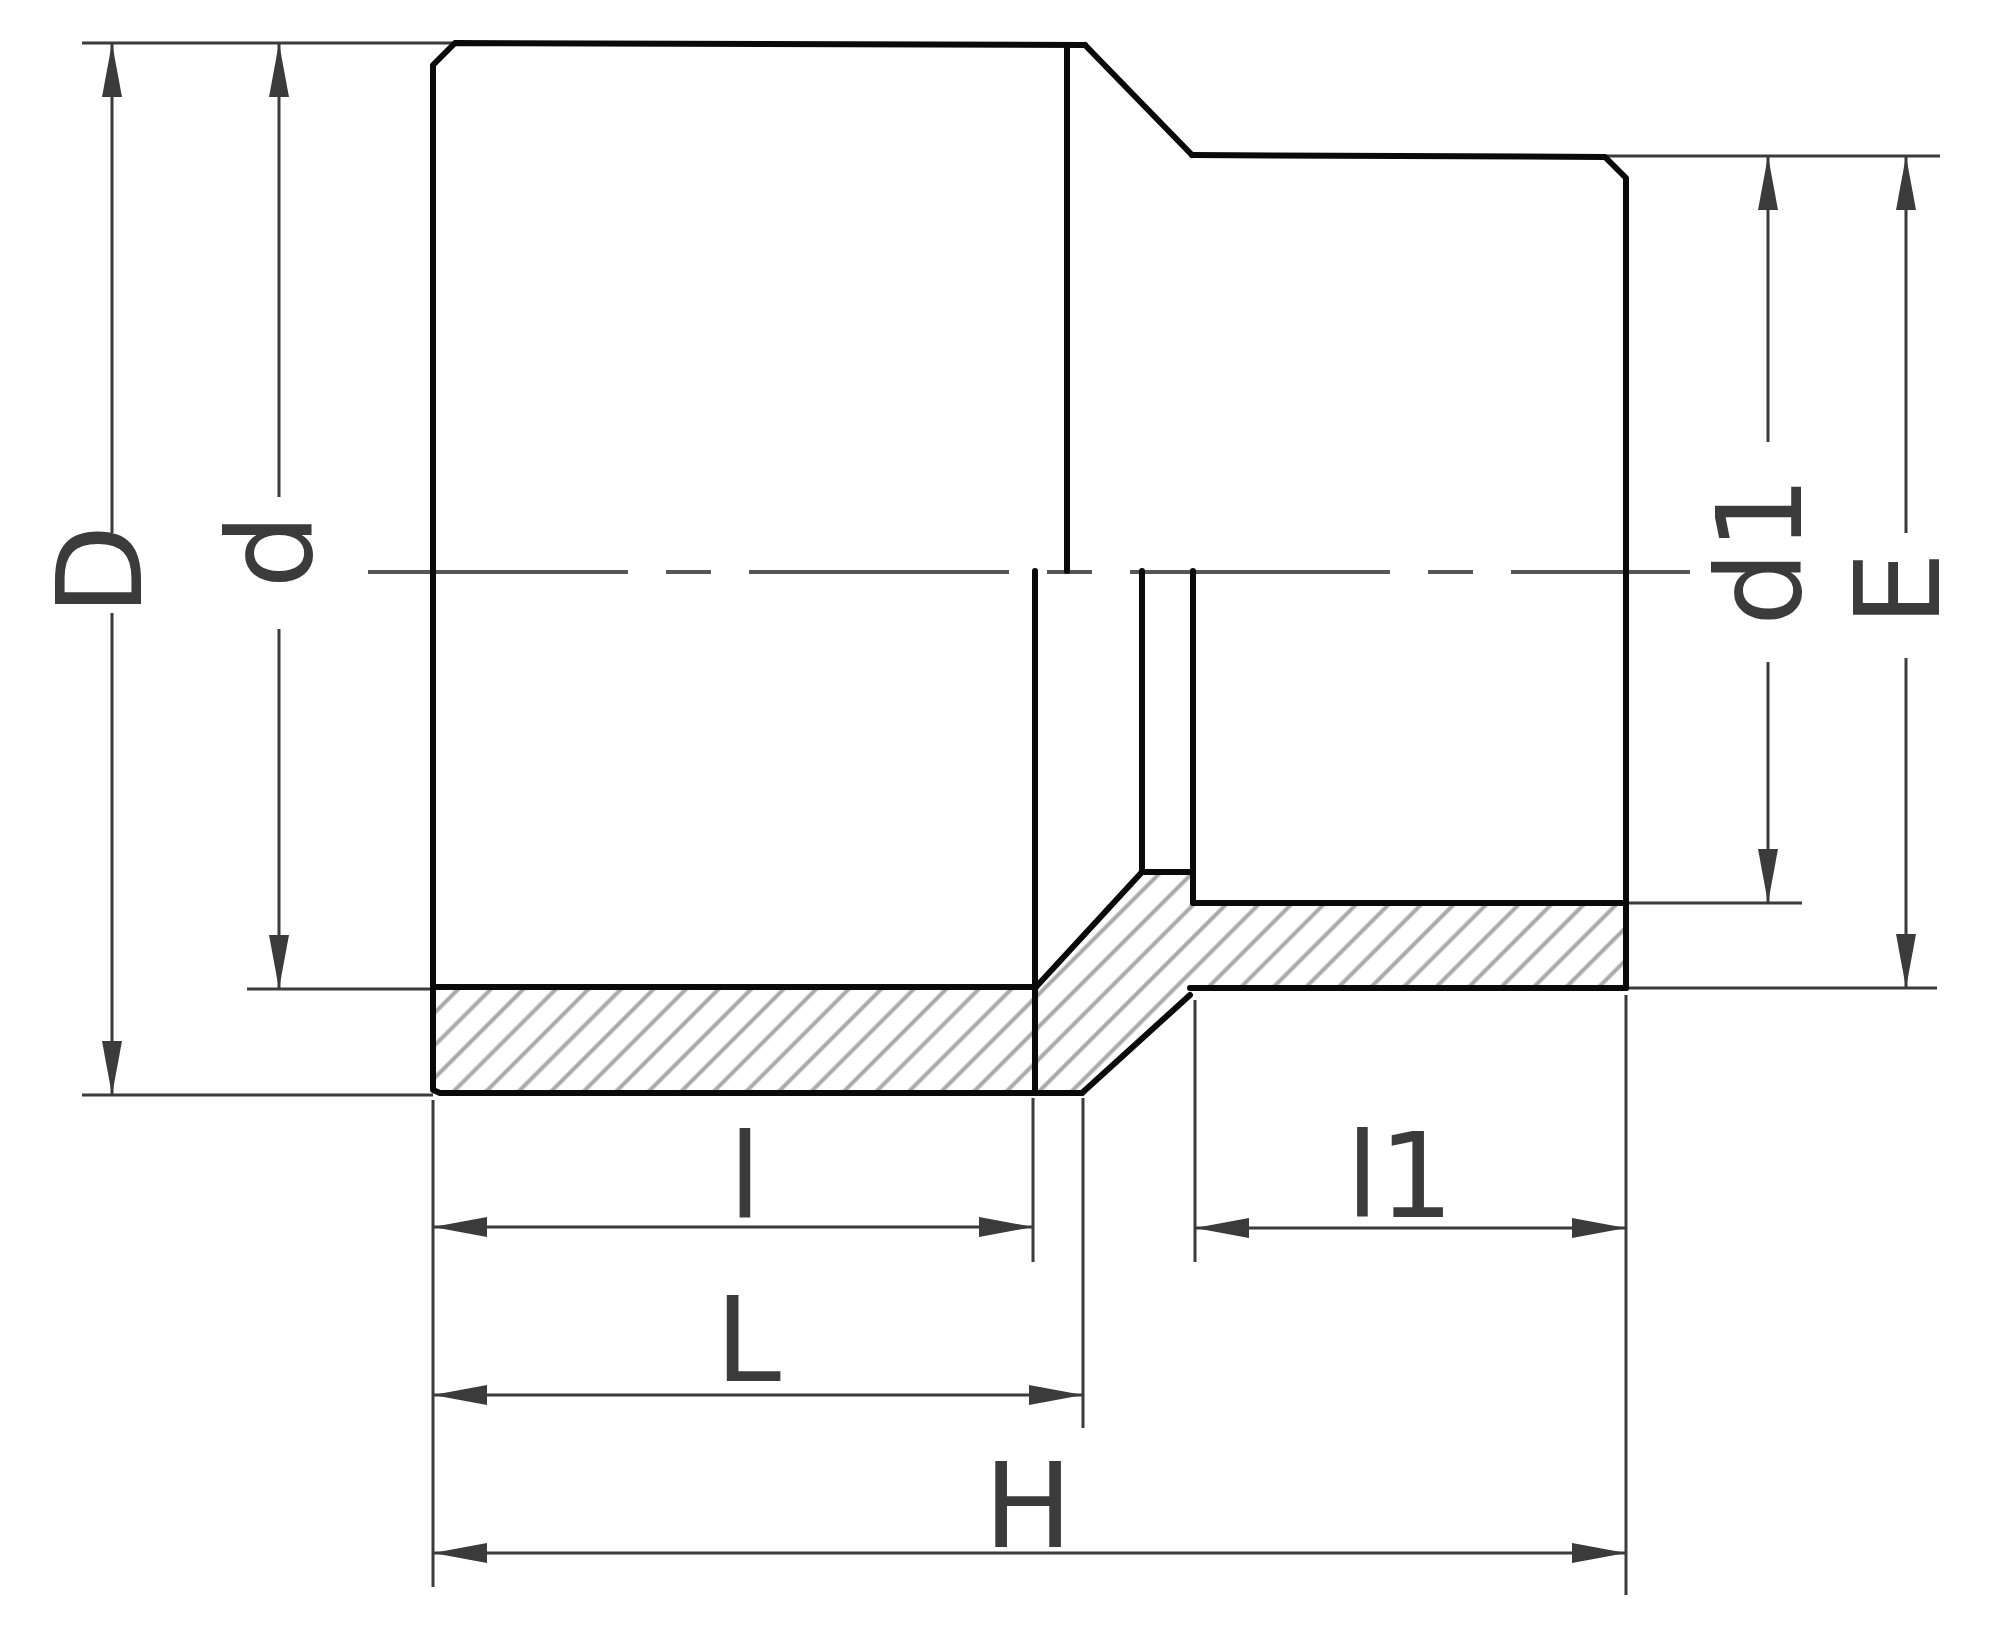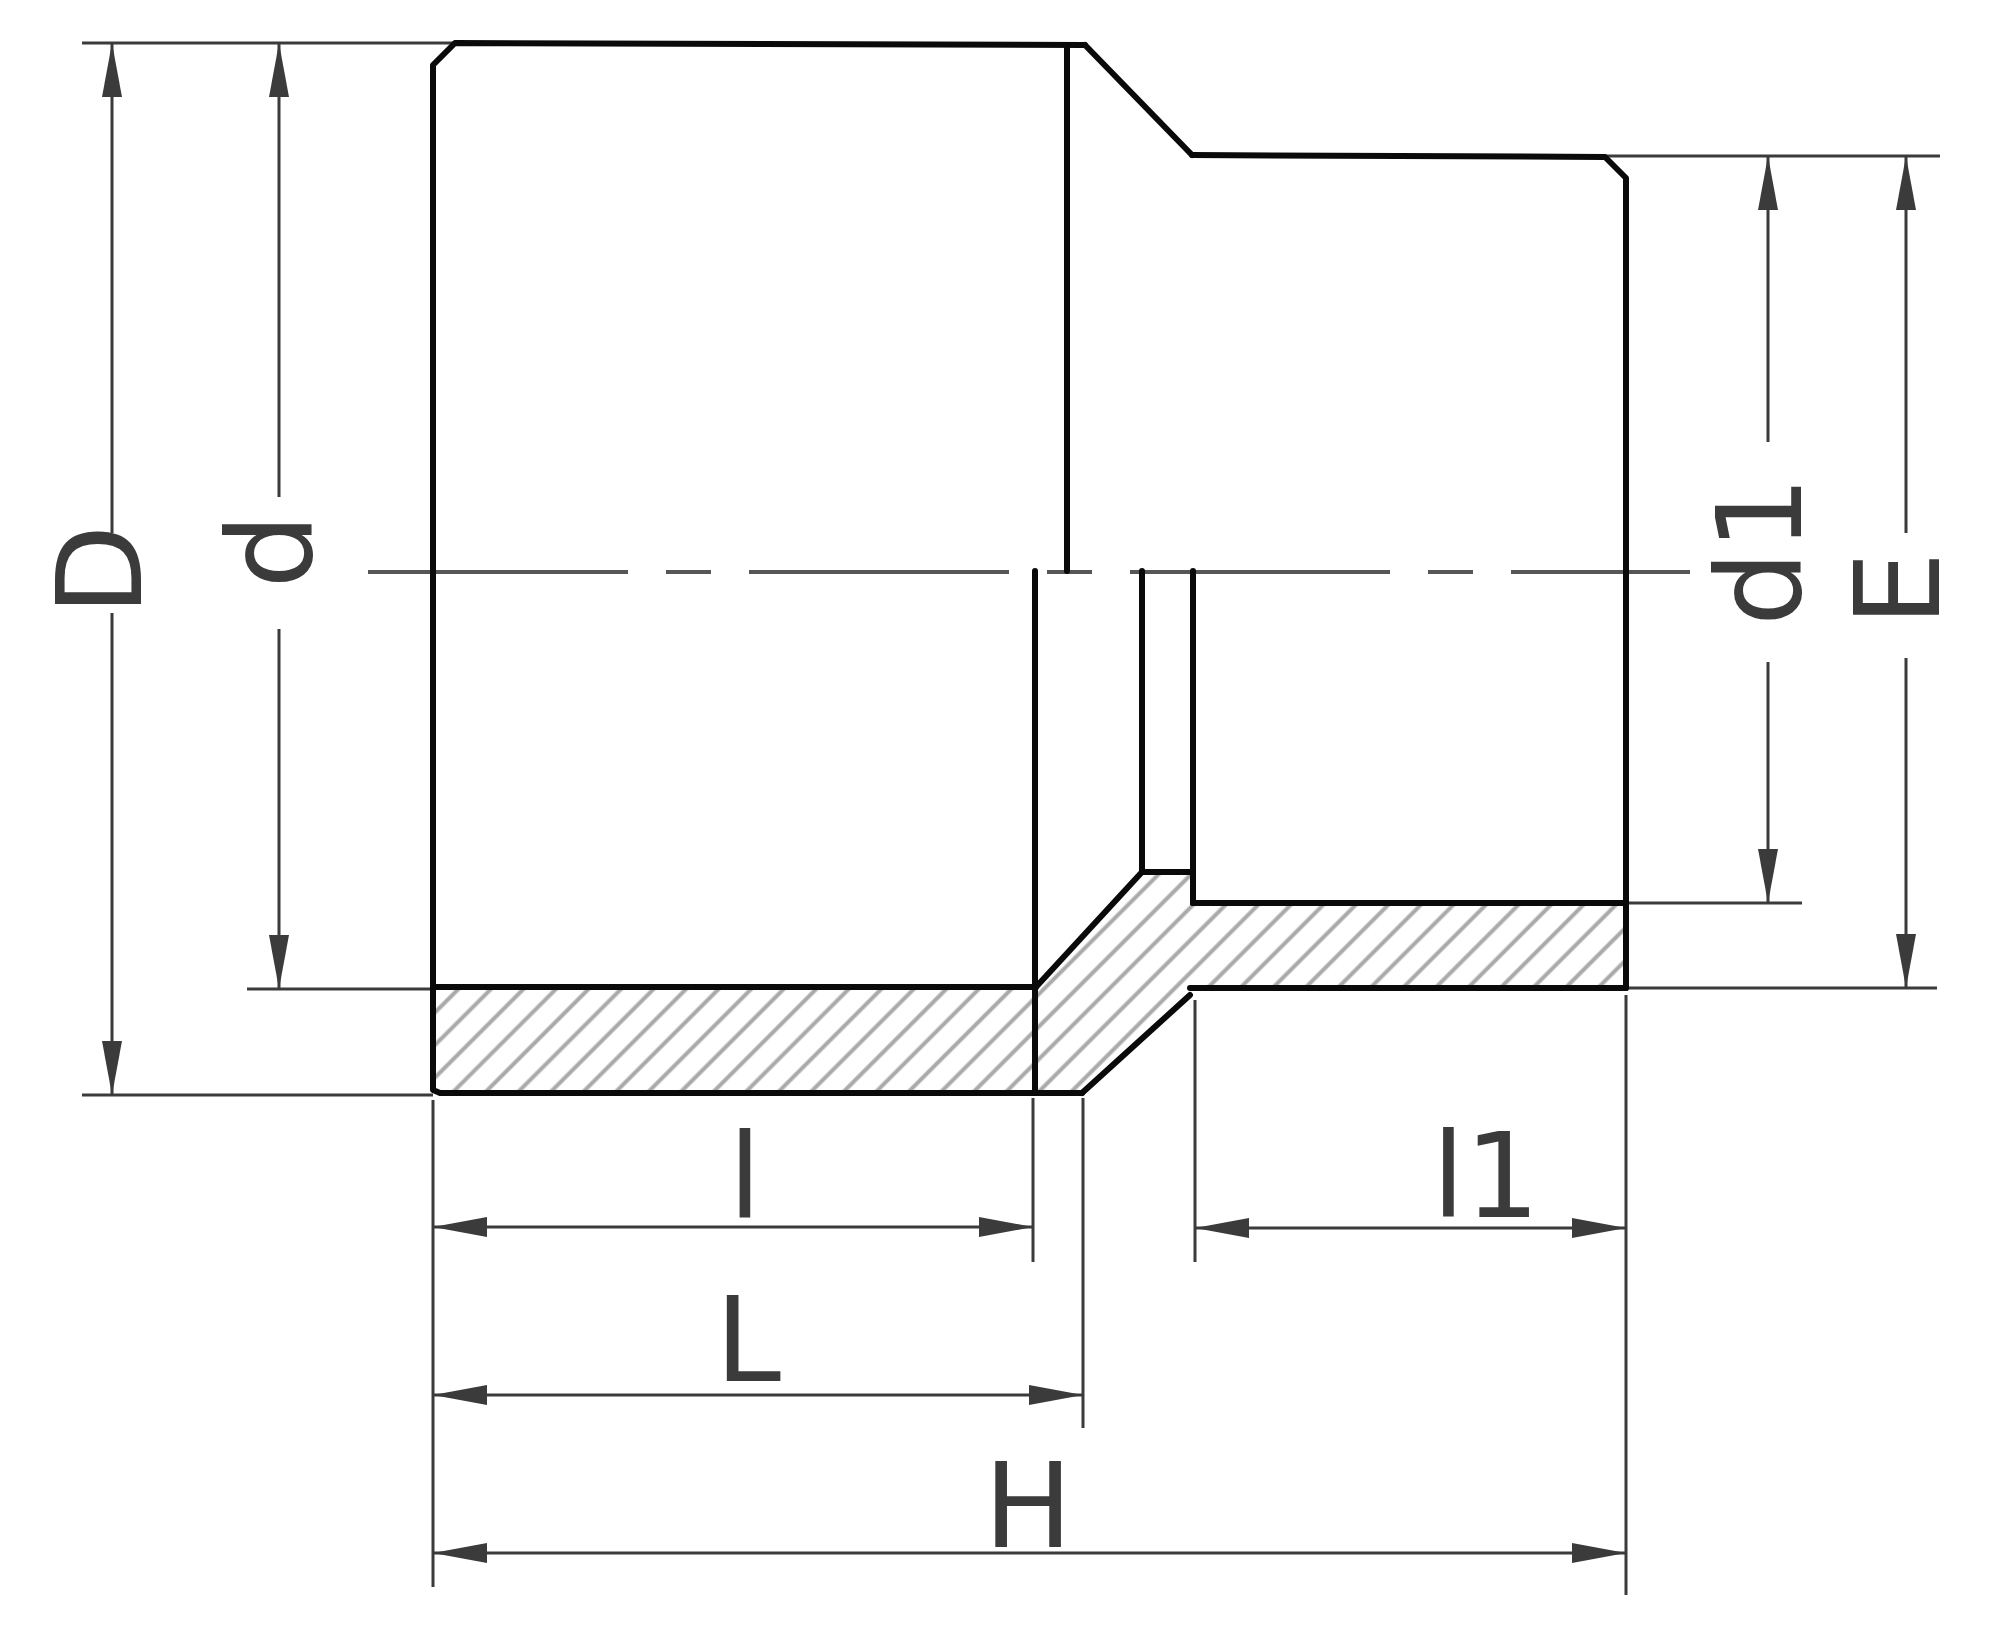--- a/index.html
+++ b/index.html
@@ -90,15 +90,15 @@
       <line x1="433" y1="1553" x2="1626" y2="1553" stroke="#3b3b3b" stroke-width="3"></line>
       <polygon points="433,1553 487,1543 487,1563" fill="#3b3b3b"></polygon>
       <polygon points="1626,1553 1572,1543 1572,1563" fill="#3b3b3b"></polygon>
     </svg>
     <div class="dim-label rot" style="left: 100px; top: 570px;">D</div>
     <div class="dim-label rot" style="left: 271px; top: 551px;">d</div>
     <div class="dim-label rot" style="left: 1760px; top: 551px;">d1</div>
     <div class="dim-label rot" style="left: 1898px; top: 589px;">E</div>
     <div class="dim-label" style="left: 745px; top: 1177px;">l</div>
     <div class="dim-label" style="left: 748px; top: 1340px;">L</div>
-    <div class="dim-label" style="left: 1486px; top: 1176px;">l1</div>
+    <div class="dim-label" style="left: 1400px; top: 1176px;">l1</div>
     <div class="dim-label" style="left: 1028px; top: 1506px;">H</div>
   </div>
 
 </body></html>

